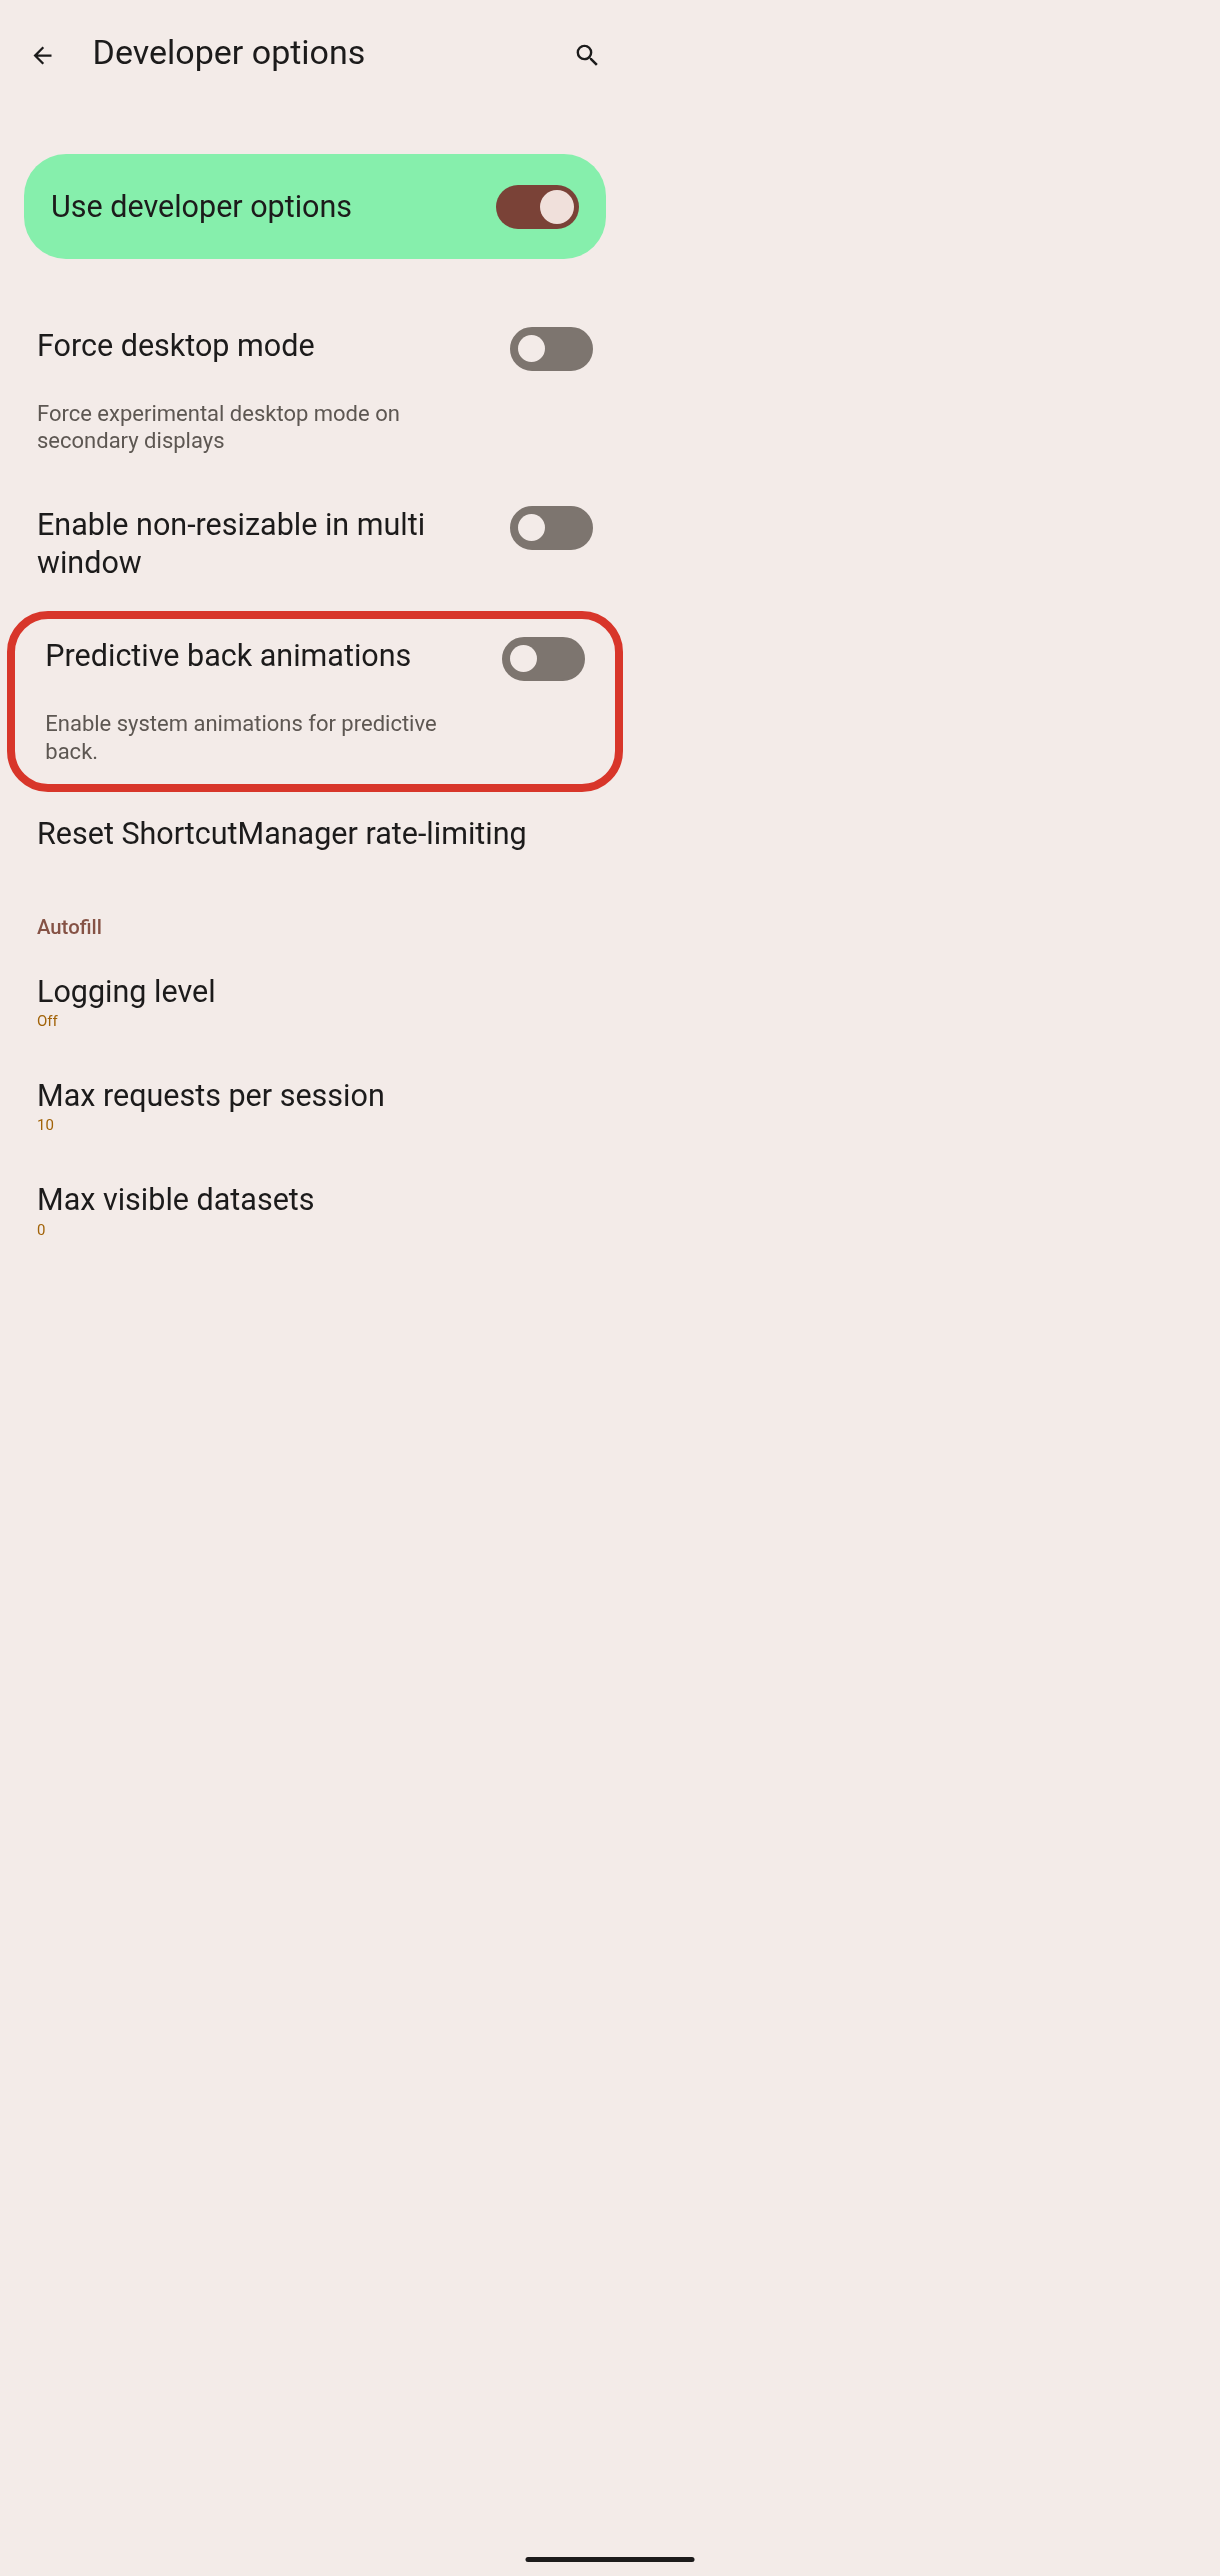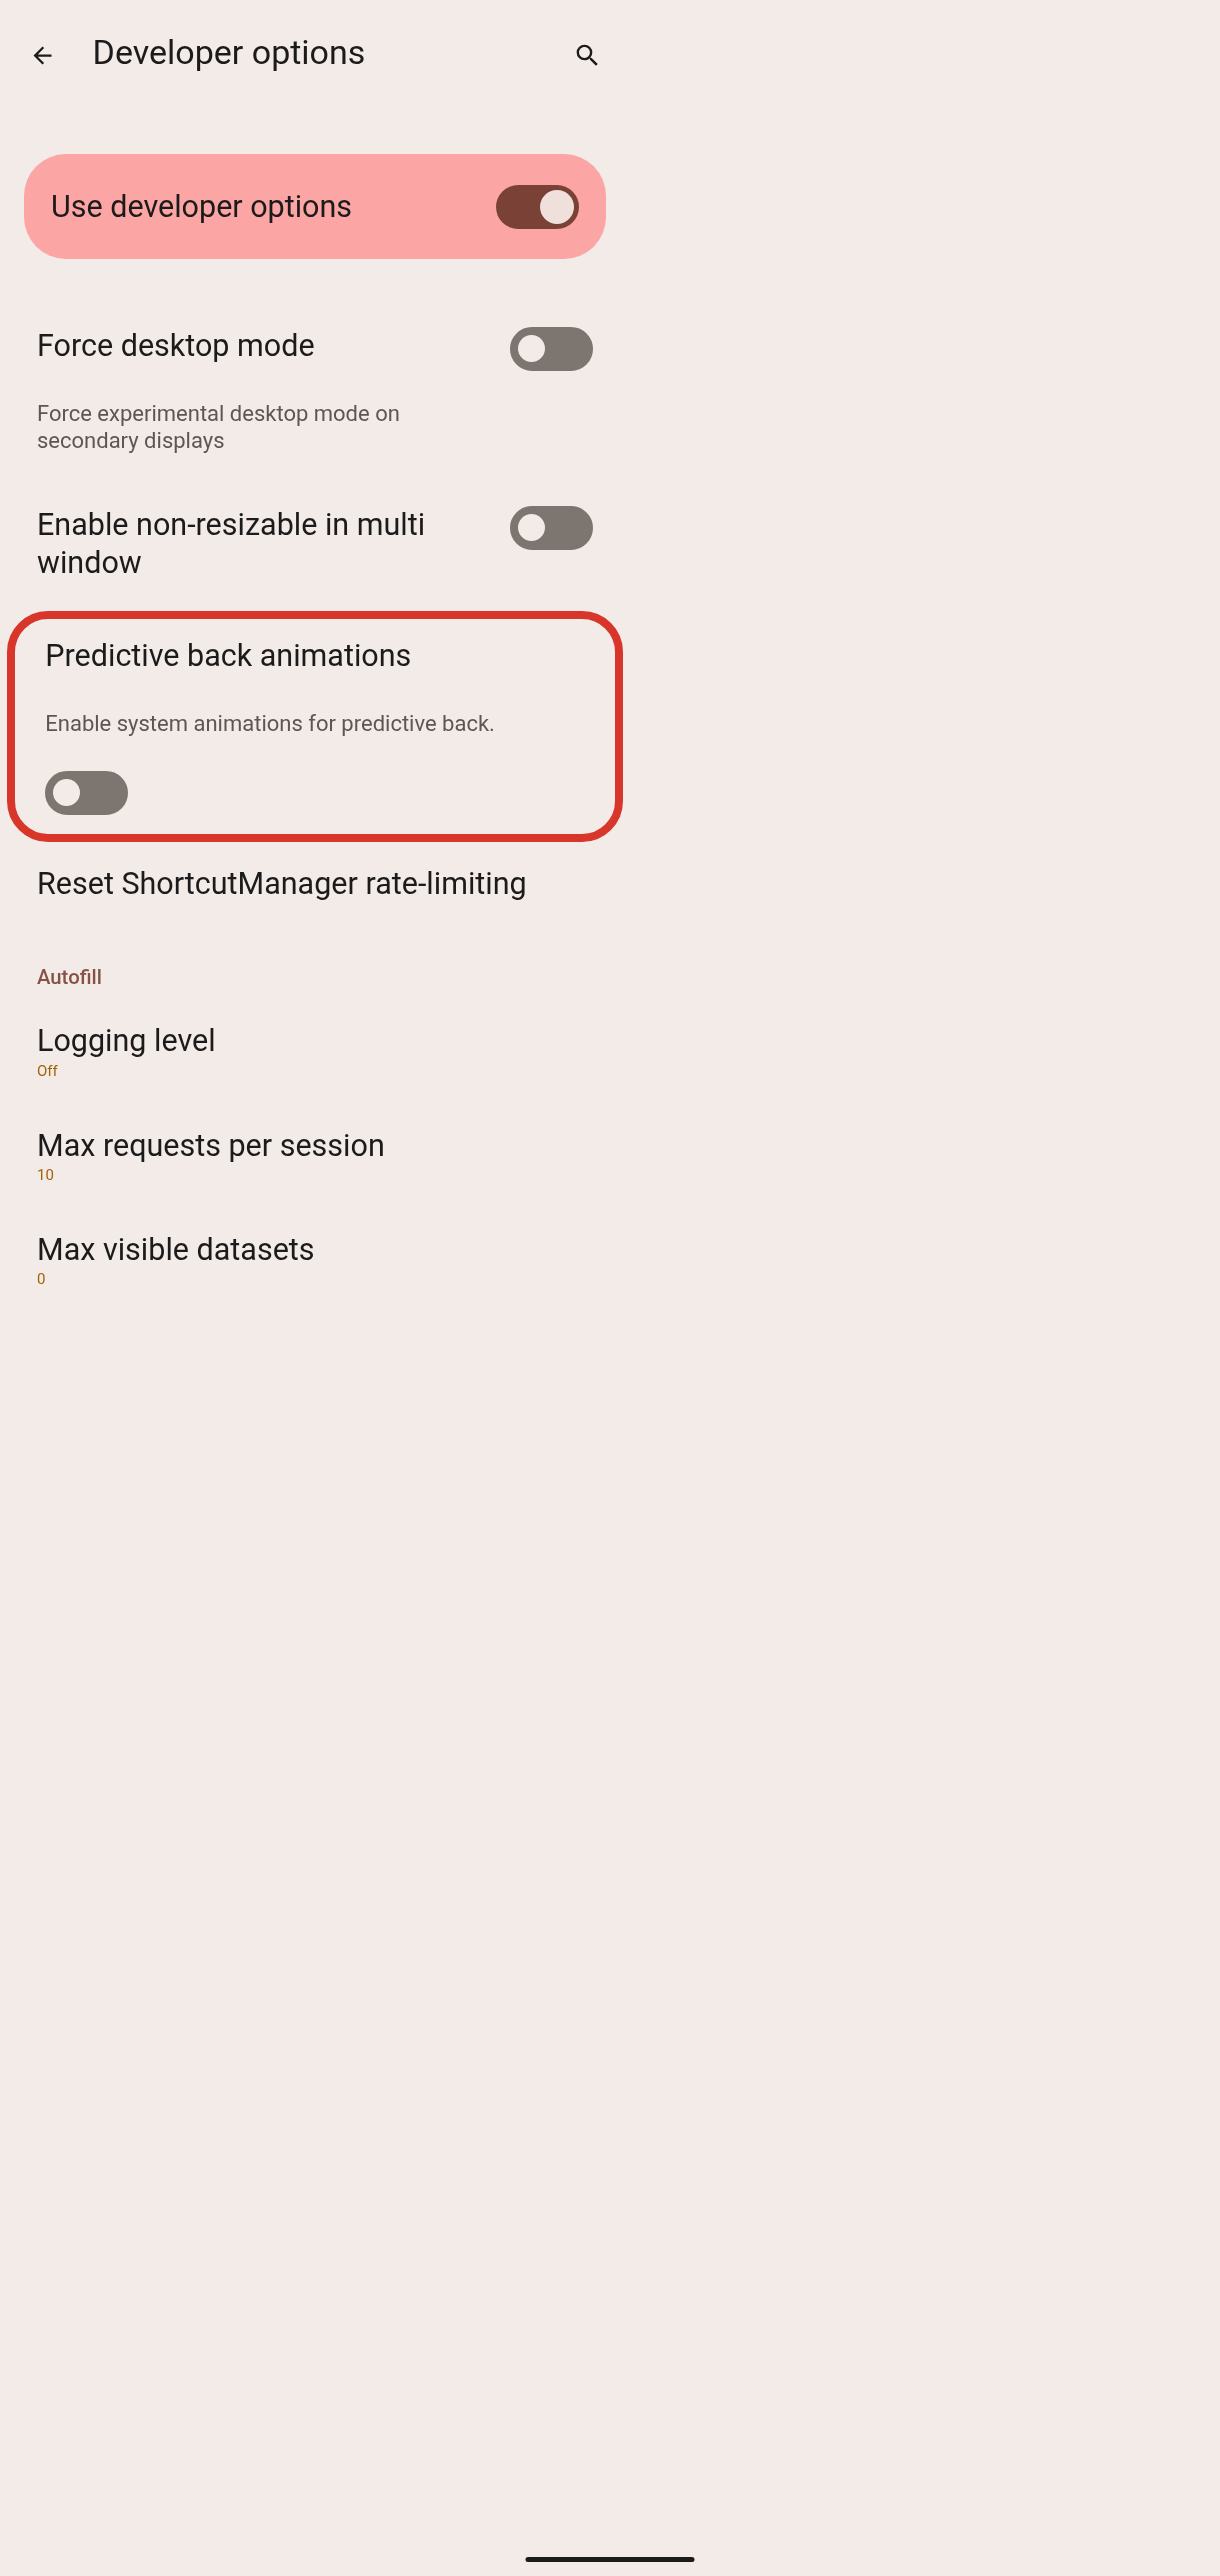--- a/index.html
+++ b/index.html
@@ -48,21 +48,21 @@
       align-items: center;
       justify-content: center;
       cursor: pointer;
     }
     .search-icon svg {
       width: 29px;
       height: 29px;
     }
     .master-toggle-card {
       margin: 25.4px 24px 42px 24px;
-      background-color: #fca5a5;
+      background-color: #86efac;
       border-radius: 42px;
       padding: 30.5px 27px;
       display: flex;
       align-items: center;
       justify-content: space-between;
     }
     .master-toggle-label {
       font-size: 30.5px;
       font-weight: 400;
       color: #1c1b1b;
@@ -124,21 +124,20 @@
       margin-top: 35px;
     }
     .setting-toggle-wrap {
       flex-shrink: 0;
     }
     .highlighted {
       border: 8.5px solid #d8362a;
       border-radius: 41px;
       margin: 0 6.8px;
       padding: 18.6px 30.5px;
-      flex-direction: column;
     }
     .section-header {
       padding: 37px 37px 10.2px 37px;
       font-size: 20.3px;
       font-weight: 500;
       color: #855245;
     }
     .list-item {
       padding: 24px 37px;
     }

